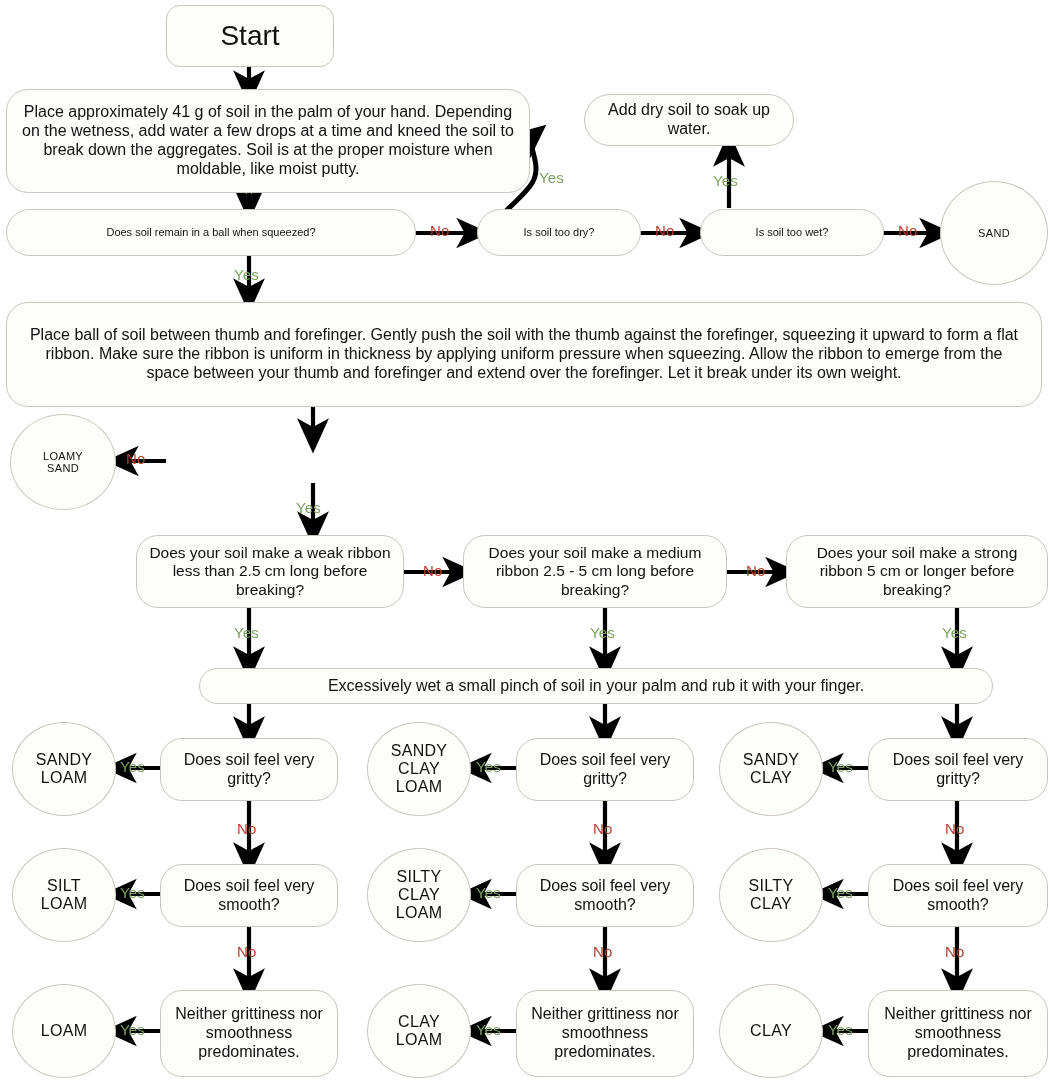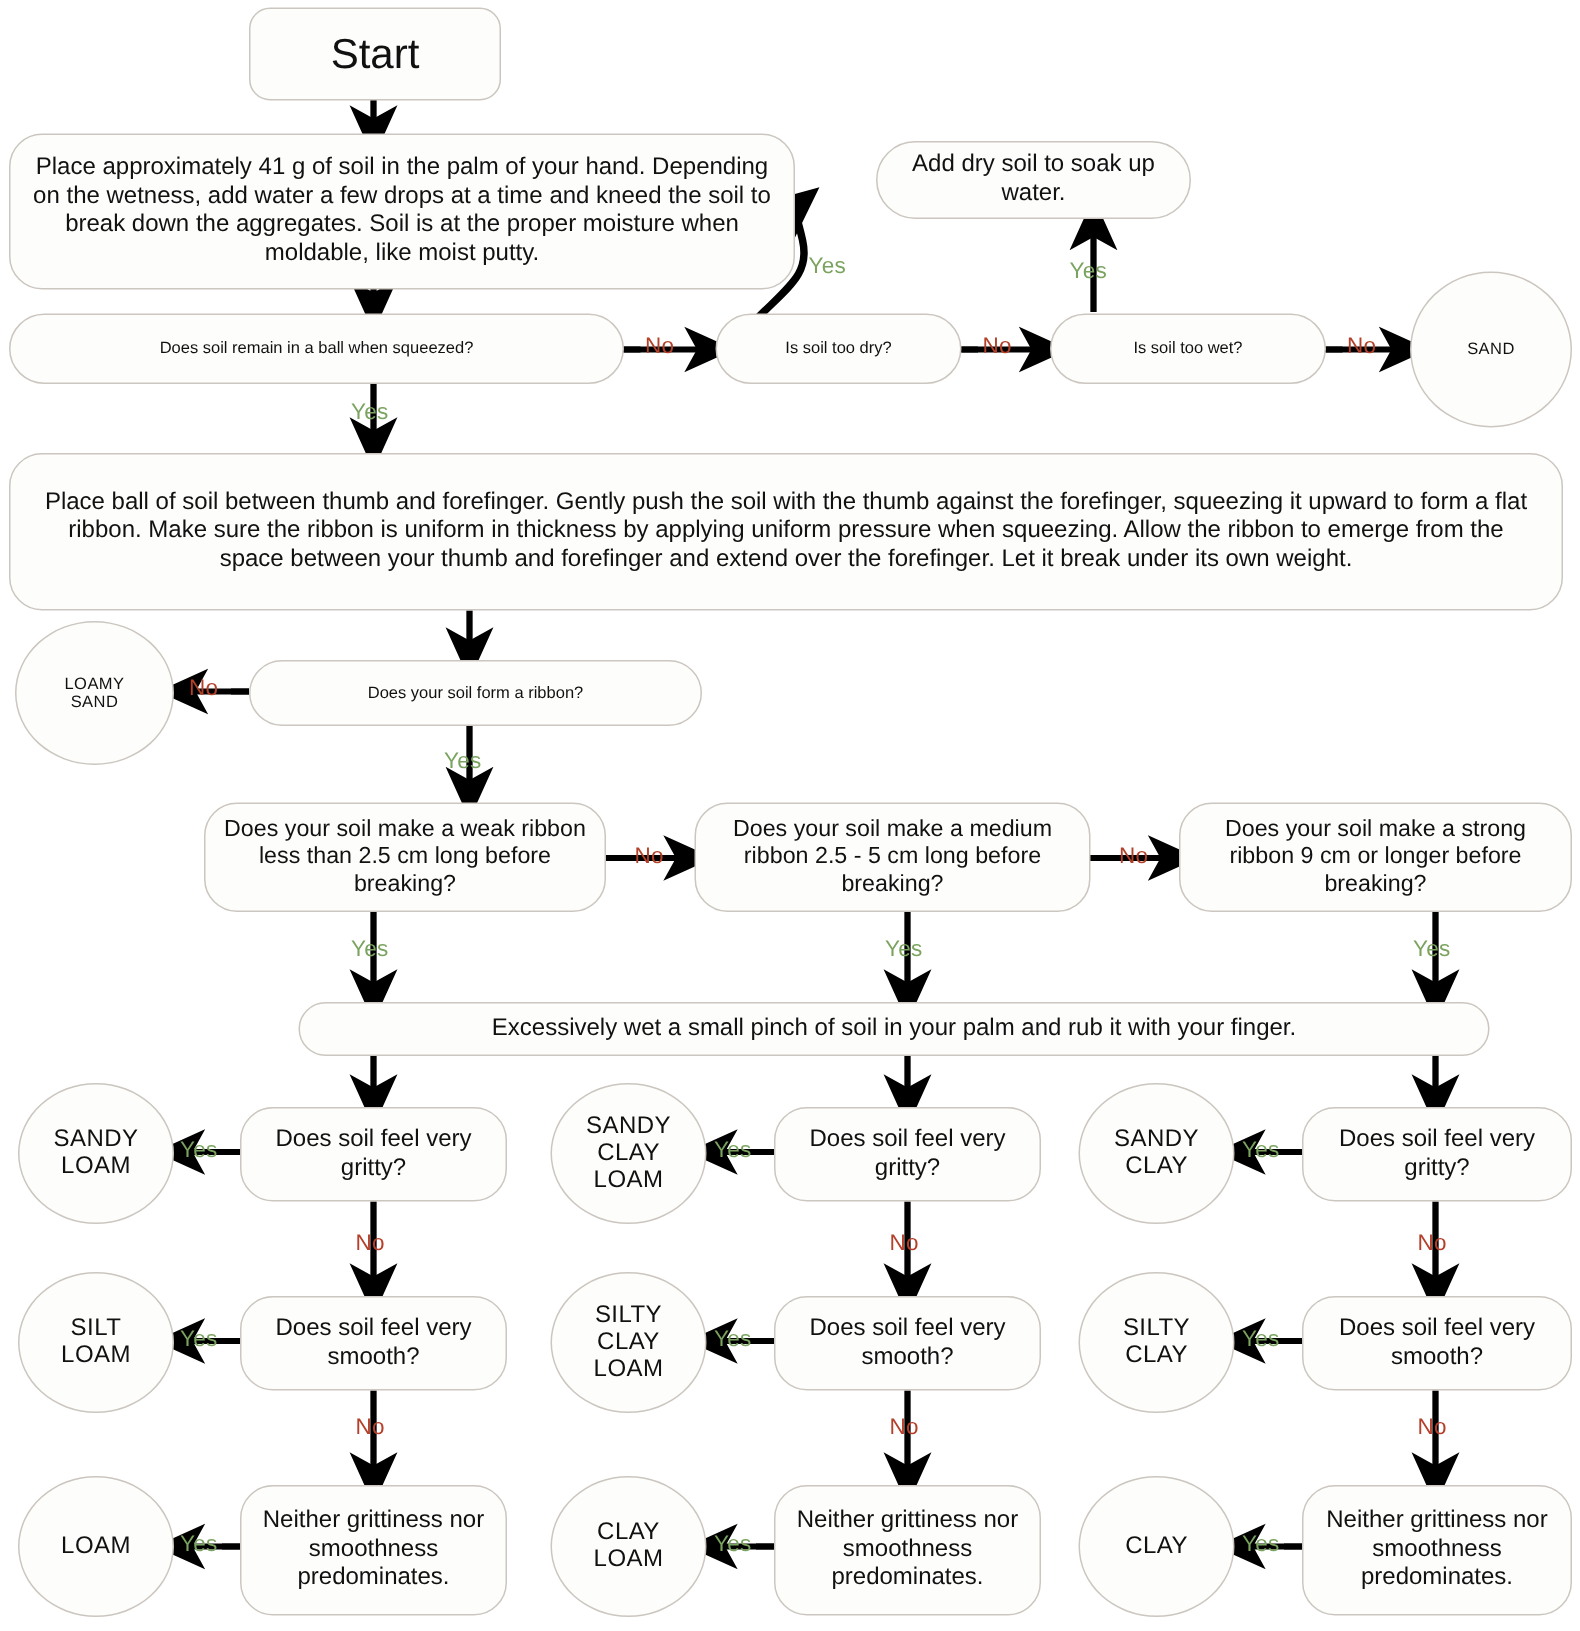--- a/index.html
+++ b/index.html
@@ -195,34 +195,31 @@
 
   <div class="node rounded t16" style="left:6px; top:302px; width:1036px; height:105px; padding:6px 18px;">
     <span>Place ball of soil between thumb and forefinger. Gently push the soil with the thumb against the forefinger, squeezing it upward to form a flat ribbon. Make sure the ribbon is uniform in thickness by applying uniform pressure when squeezing. Allow the ribbon to emerge from the space between your thumb and forefinger and extend over the forefinger. Let it break under its own weight.</span>
   </div>
 
   <div class="terminal node t17" style="left:10px; top:414px; width:106px; height:96px; line-height:1.12;">
     <span style="white-space:pre-line">LOAMY
 SAND</span>
   </div>
 
-  <div class="node pill t17" style="left:166px; top:440px; width:302px; height:44px;">
-    <span>Does your soil form a ribbon?</span>
-  </div>
 
   <div class="node rounded t15" style="left:136px; top:535px; width:268px; height:73px; padding:4px 4px;">
     <span>Does your soil make a weak ribbon less than 2.5 cm long before breaking?</span>
   </div>
 
   <div class="node rounded t15" style="left:463px; top:535px; width:264px; height:73px; padding:4px 10px;">
     <span>Does your soil make a medium ribbon 2.5 - 5 cm long before breaking?</span>
   </div>
 
   <div class="node rounded t15" style="left:786px; top:535px; width:262px; height:73px; padding:4px 10px;">
-    <span>Does your soil make a strong ribbon 9 cm or longer before breaking?</span>
+    <span>Does your soil make a strong ribbon 5 cm or longer before breaking?</span>
   </div>
 
   <div class="node pill t16" style="left:199px; top:668px; width:794px; height:36px;">
     <span>Excessively wet a small pinch of soil in your palm and rub it with your finger.</span>
   </div>
 
   <div class="node rounded t16" style="left:160px; top:738px; width:178px; height:63px;">
     <span>Does soil feel very gritty?</span>
   </div>
   <div class="terminal node t16" style="left:12px; top:722px; width:104px; height:94px; line-height:1.12;">

